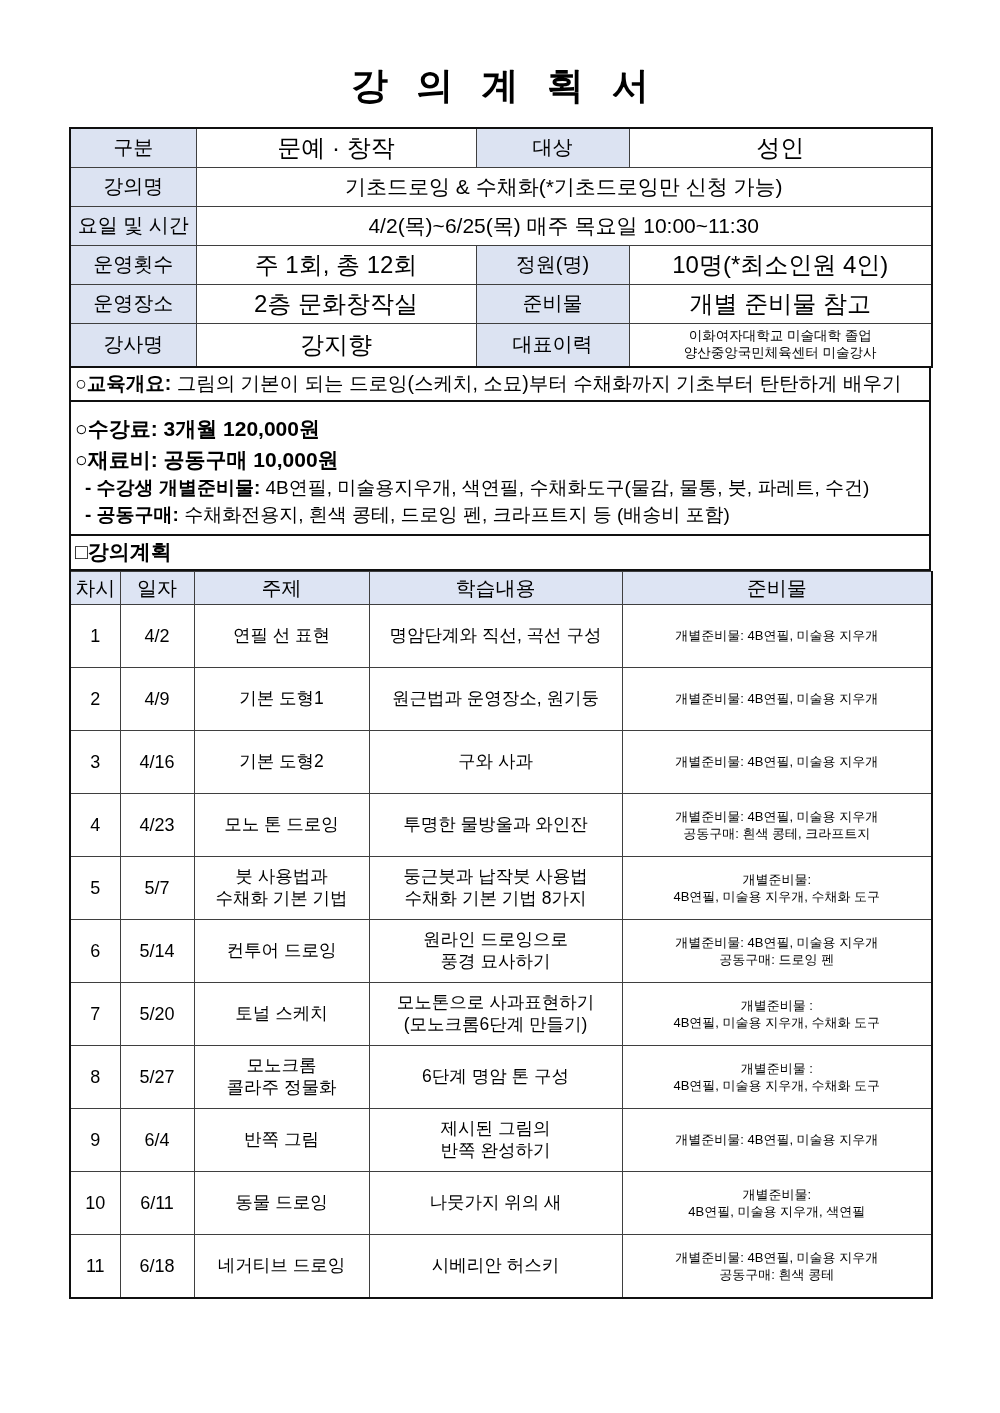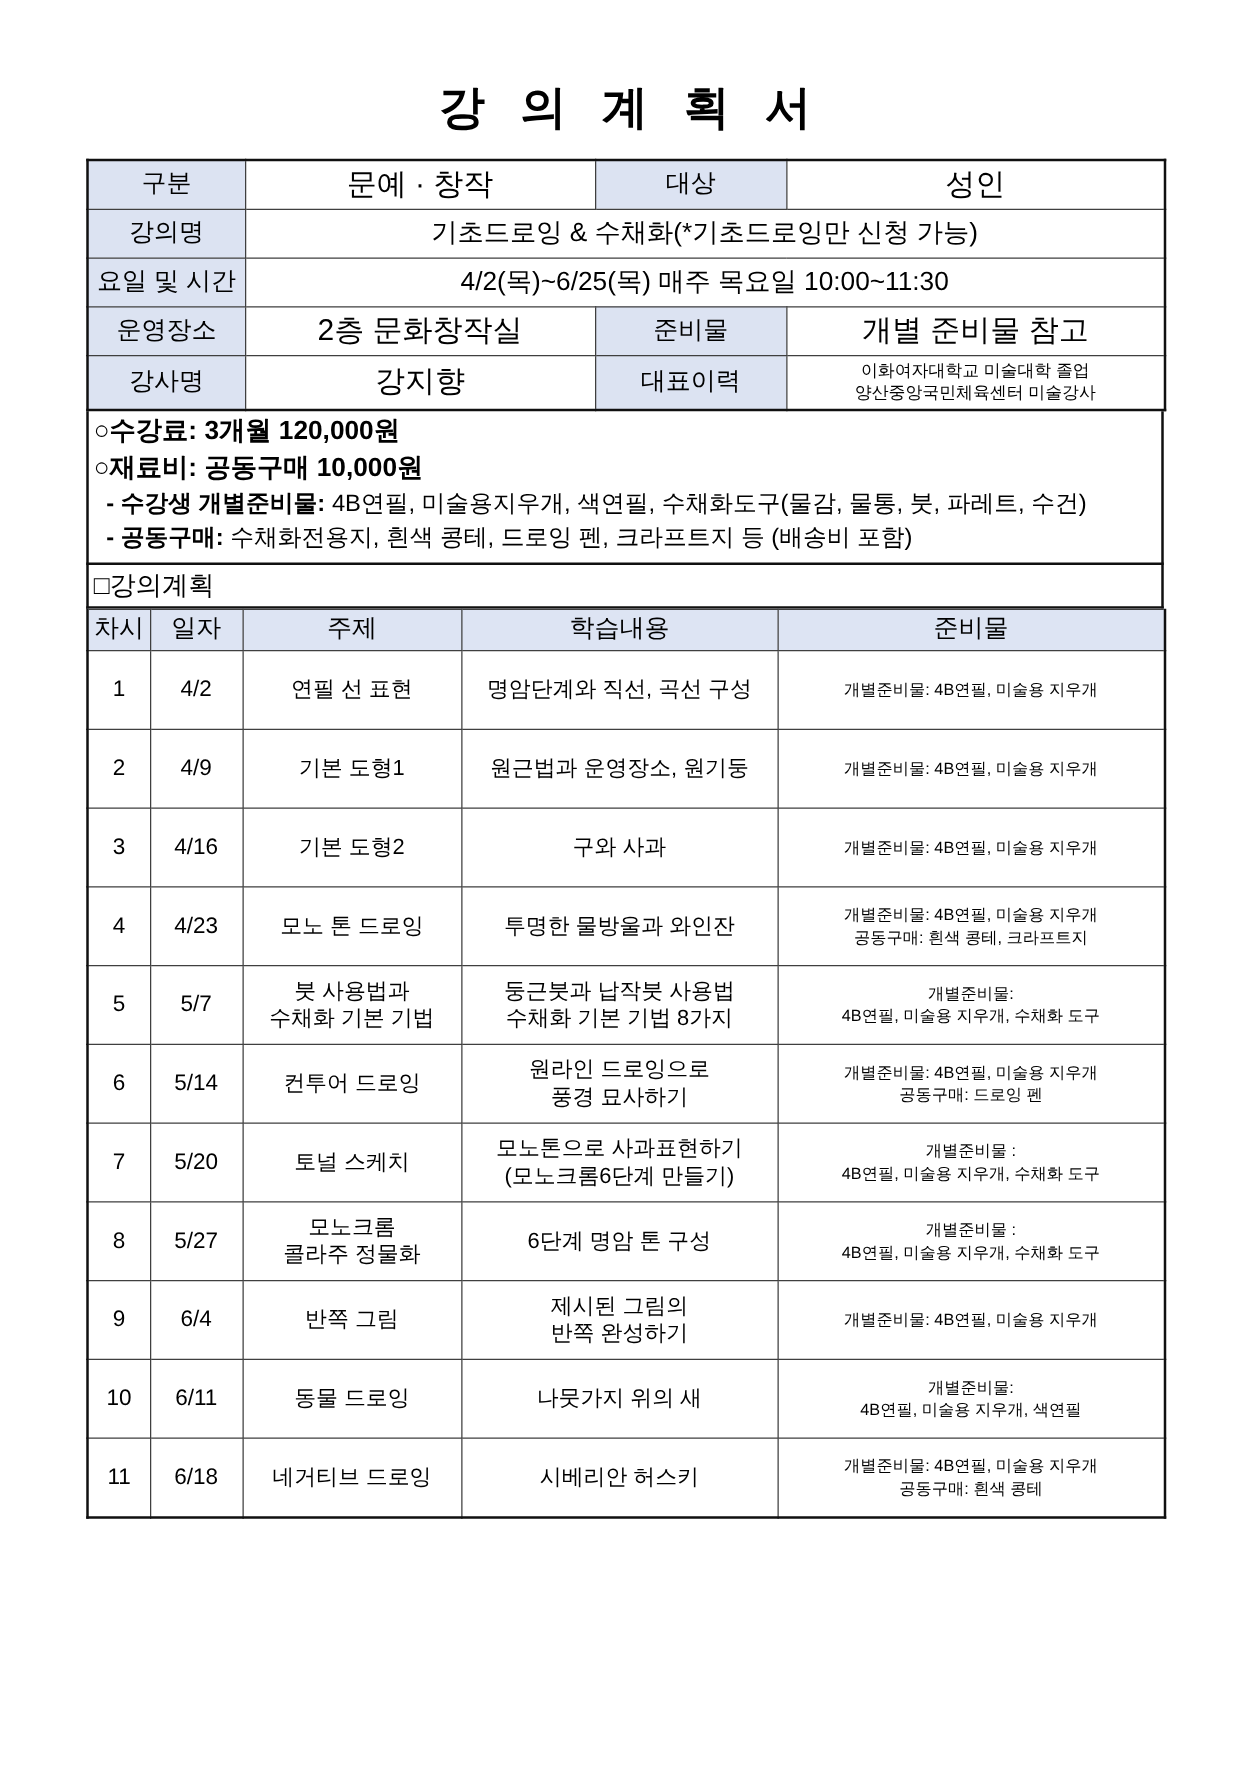--- a/index.html
+++ b/index.html
@@ -81,40 +81,40 @@
     border: 2px solid #101010;
     border-top: none;
     width: 862px;
     box-sizing: border-box;
   }
   .notes-top {
     border-bottom: 2px solid #101010;
     padding: 2px 4px 3px 4px;
   }
   .notes-body {
-    padding: 1px 4px 5px 4px;
+    padding: 12px 4px 5px 4px;
   }
   .note-line {
     font-size: 19.5px;
     line-height: 1.42;
     white-space: nowrap;
   }
   .note-line .b { font-weight: bold; }
   .note-line .circ { font-weight: normal; }
   .note-line.sub { padding-left: 10px; font-size: 19px; }
   .note-line.big { font-size: 21px; line-height: 1.45; }
 
   
   .plan-head {
     border: 2px solid #101010;
     border-top: none;
     width: 862px;
     box-sizing: border-box;
     font-size: 21px;
-    font-weight: normal;
+    font-weight: bold;
     padding: 2px 4px 3px 4px;
   }
 
   
   .sched-table {
     border: 2px solid #101010;
     border-top: none;
   }
   .sched-table th {
     background: #dde4f3;
@@ -165,38 +165,47 @@
       </tr>
       <tr>
         <td class="lbl">강의명</td>
         <td class="wide" colspan="3">기초드로잉 &amp; 수채화(*기초드로잉만 신청 가능)</td>
       </tr>
       <tr>
         <td class="lbl">요일 및 시간</td>
         <td class="wide" colspan="3">4/2(목)~6/25(목) 매주 목요일 10:00~11:30</td>
       </tr>
       <tr>
+        <td class="lbl">운영횟수</td>
+        <td>주 1회, 총 12회</td>
+        <td class="lbl">정원(명)</td>
+        <td>10명(*최소인원 4인)</td>
+      </tr>
+      <tr>
         <td class="lbl">운영장소</td>
         <td>2층 문화창작실</td>
         <td class="lbl">준비물</td>
         <td>개별 준비물 참고</td>
       </tr>
       <tr>
         <td class="lbl">강사명</td>
         <td>강지향</td>
         <td class="lbl">대표이력</td>
         <td class="tiny">
           <span class="ml">이화여자대학교 미술대학 졸업</span>
           <span class="ml">양산중앙국민체육센터 미술강사</span>
         </td>
       </tr>
     </tbody>
   </table>
 
   <div class="notes-wrap">
+    <div class="notes-top">
+      <div class="note-line"><span class="circ">○</span><span class="b">교육개요:</span> <span>그림의 기본이 되는 드로잉(스케치, 소묘)부터 수채화까지 기초부터 탄탄하게 배우기</span></div>
+    </div>
     <div class="notes-body">
       <div class="note-line big"><span class="circ">○</span><span class="b">수강료:</span> <span class="b">3개월 120,000원</span></div>
       <div class="note-line big"><span class="circ">○</span><span class="b">재료비:</span> <span class="b">공동구매 10,000원</span></div>
       <div class="note-line sub"><span class="b">-</span> <span class="b">수강생 개별준비물:</span> <span>4B연필, 미술용지우개, 색연필, 수채화도구(물감, 물통, 붓, 파레트, 수건)</span></div>
       <div class="note-line sub"><span class="b">-</span> <span class="b">공동구매:</span> <span>수채화전용지, 흰색 콩테, 드로잉 펜, 크라프트지 등 (배송비 포함)</span></div>
     </div>
   </div>
 
   <div class="plan-head"><span>□</span><span>강의계획</span></div>
 

